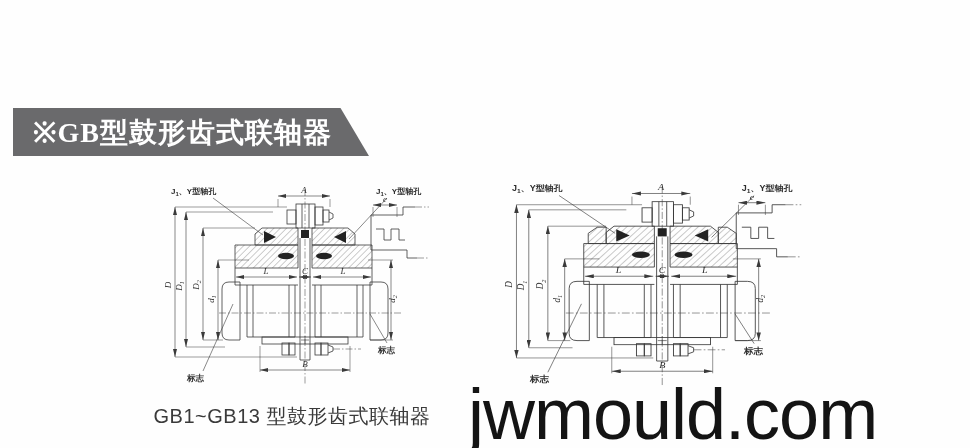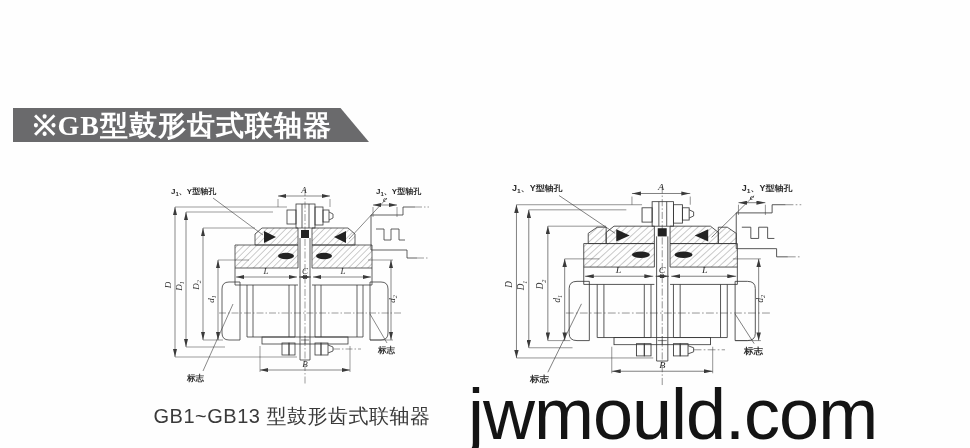--- a/index.html
+++ b/index.html
@@ -11,21 +11,21 @@
         letter-spacing:-1px;line-height:40px;}
   .lz{color:#c6202c}
   .lg{color:#a7d2ee}
   .acc-top{position:absolute;left:33px;top:1px;width:0;height:0;
         border-left:5px solid transparent;border-right:5px solid transparent;
         border-top:7px solid #a7d2ee;}
   .acc-bot{position:absolute;left:85px;top:26px;width:0;height:0;
         border-left:5px solid transparent;border-right:5px solid transparent;
         border-bottom:9px solid #c6202c;}
   
-  .banner{position:absolute;left:13px;top:108px;width:356px;height:34px;background:#6a6a6c;
+  .banner{position:absolute;left:13px;top:108px;width:356px;height:48px;background:#6a6a6c;
         clip-path:polygon(0 0,92% 0,100% 100%,0 100%);
         display:flex;align-items:center;padding-left:20px;box-sizing:border-box;}
   .banner-text{font-family:"Liberation Serif",serif;font-weight:bold;font-size:28px;
         color:#ffffff;letter-spacing:1px;white-space:nowrap;}
   
   .fig{position:absolute;}
   .caption{position:absolute;text-align:center;font-family:"Liberation Sans",sans-serif;
         font-size:20px;color:#3a3a3a;letter-spacing:.5px;white-space:nowrap;z-index:2;}
   
   .lbl{font-family:"Liberation Sans",sans-serif;font-weight:600;font-size:8px;fill:#2e2e2e;}

